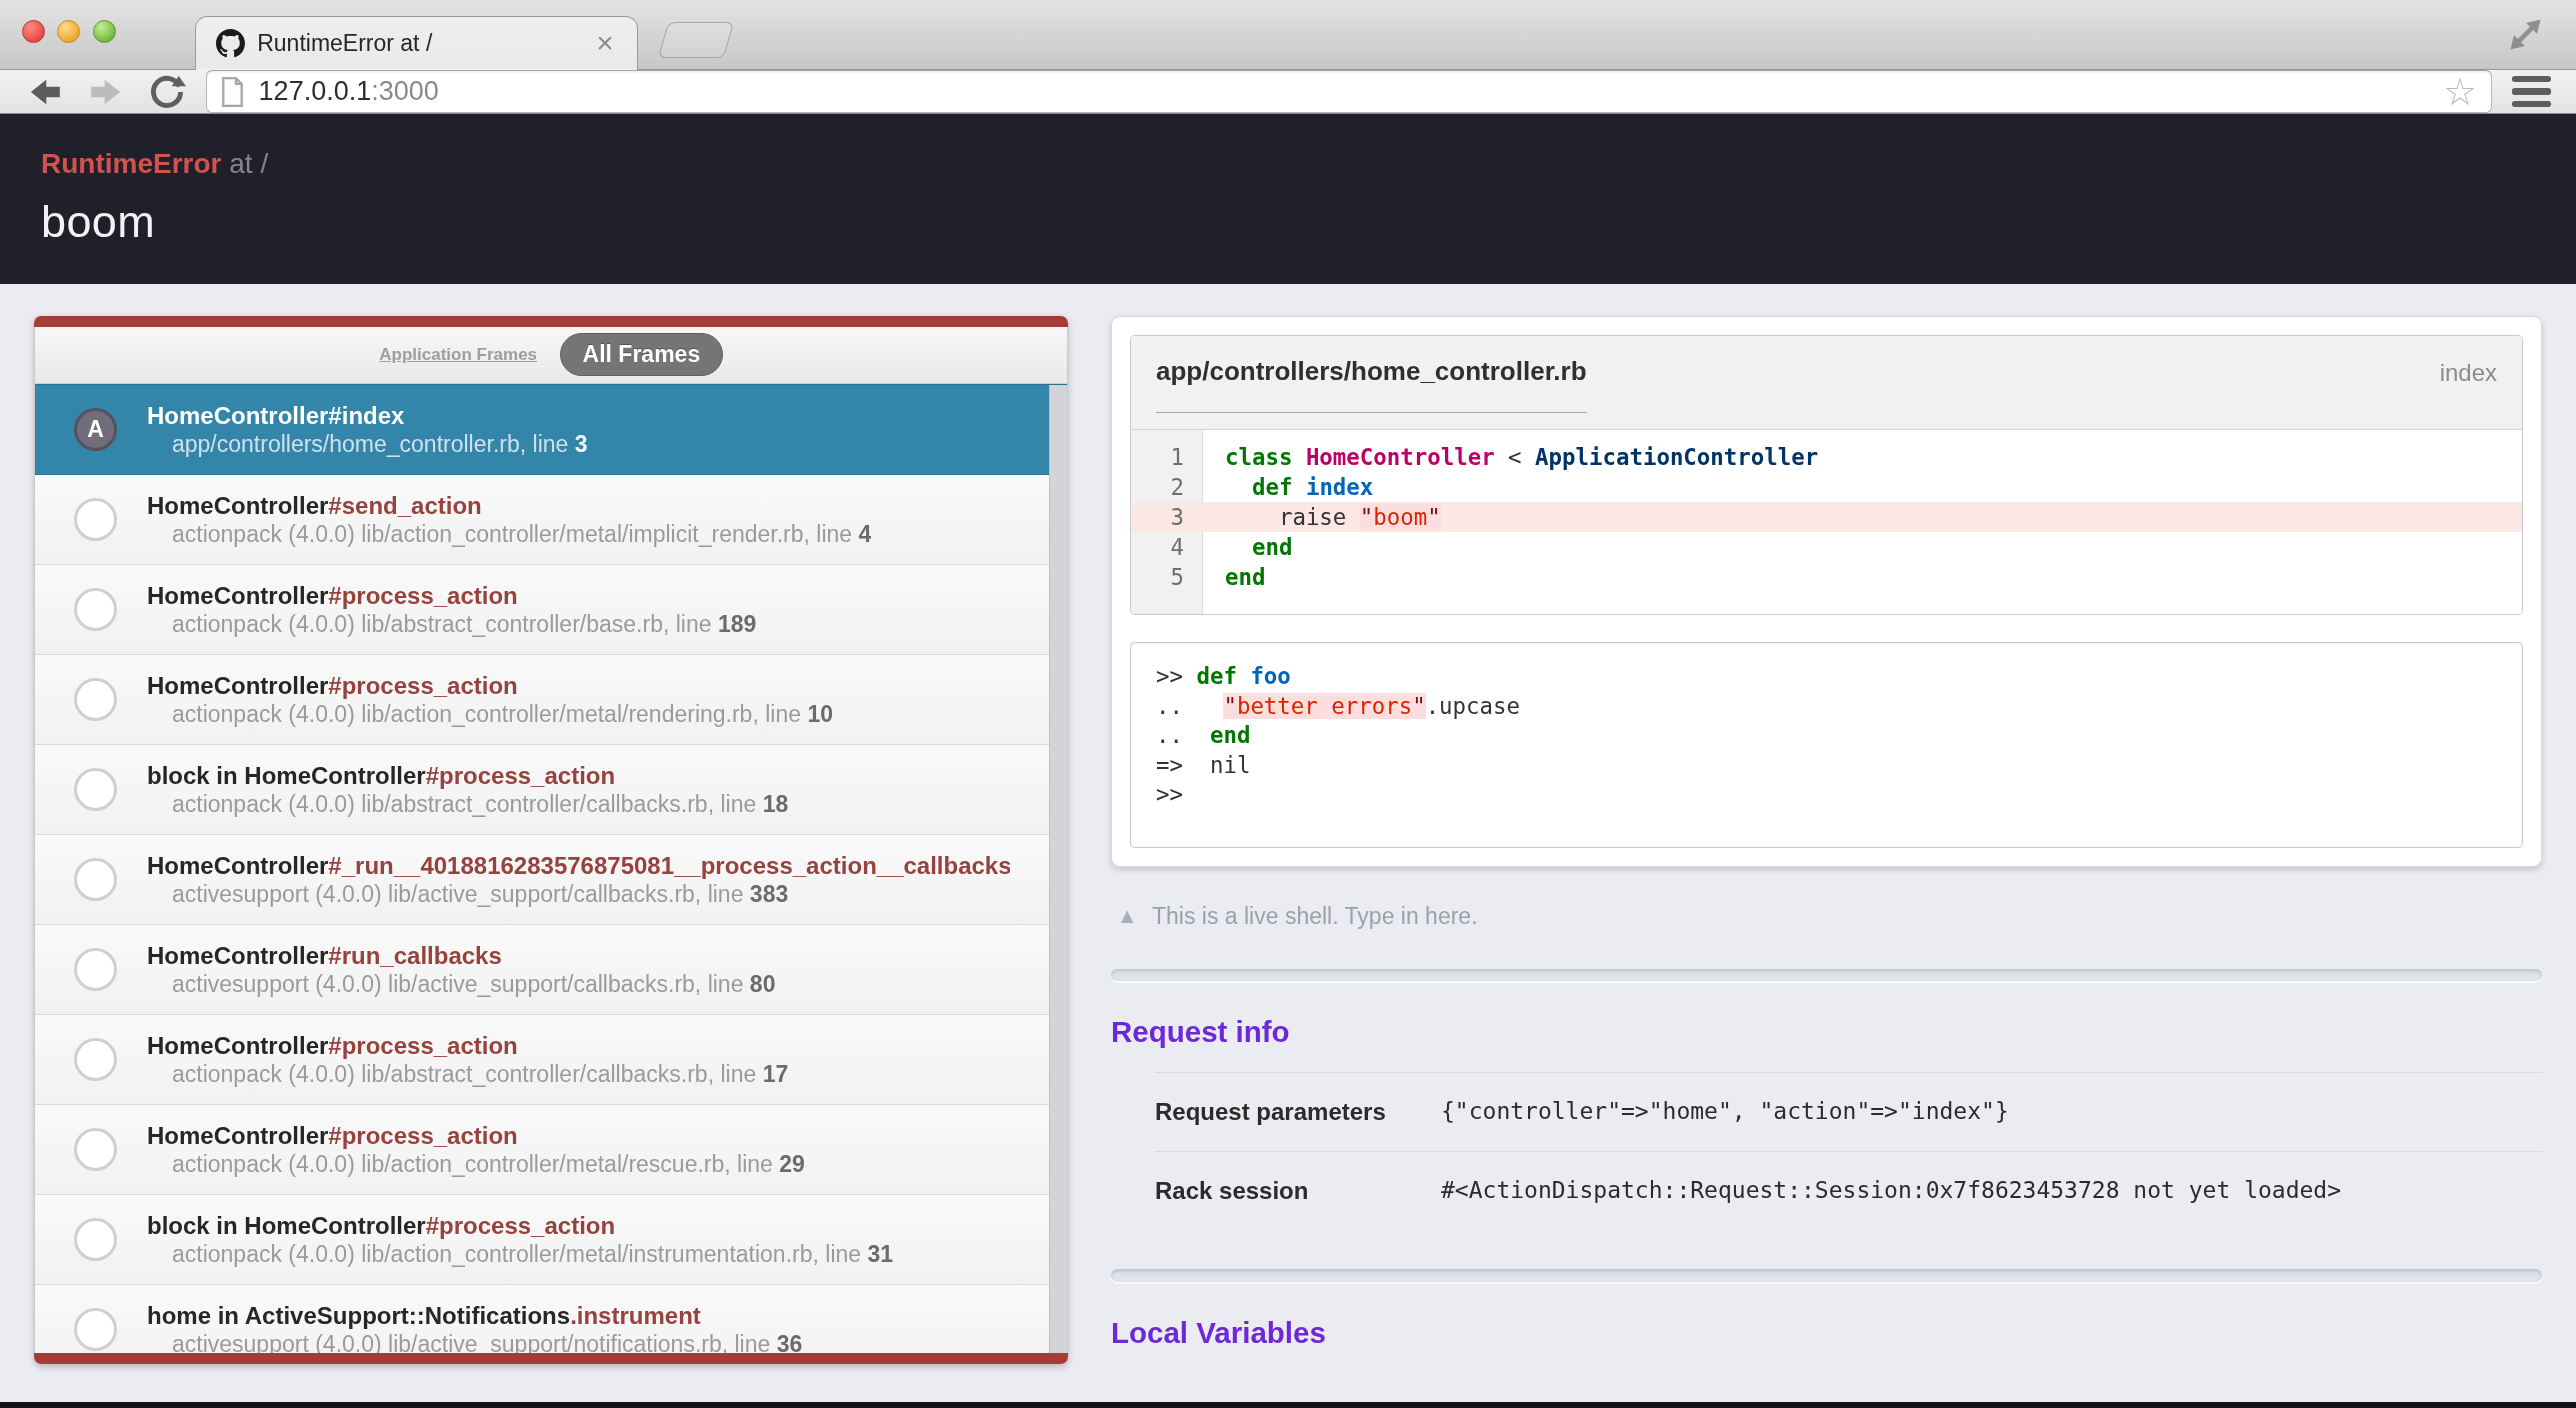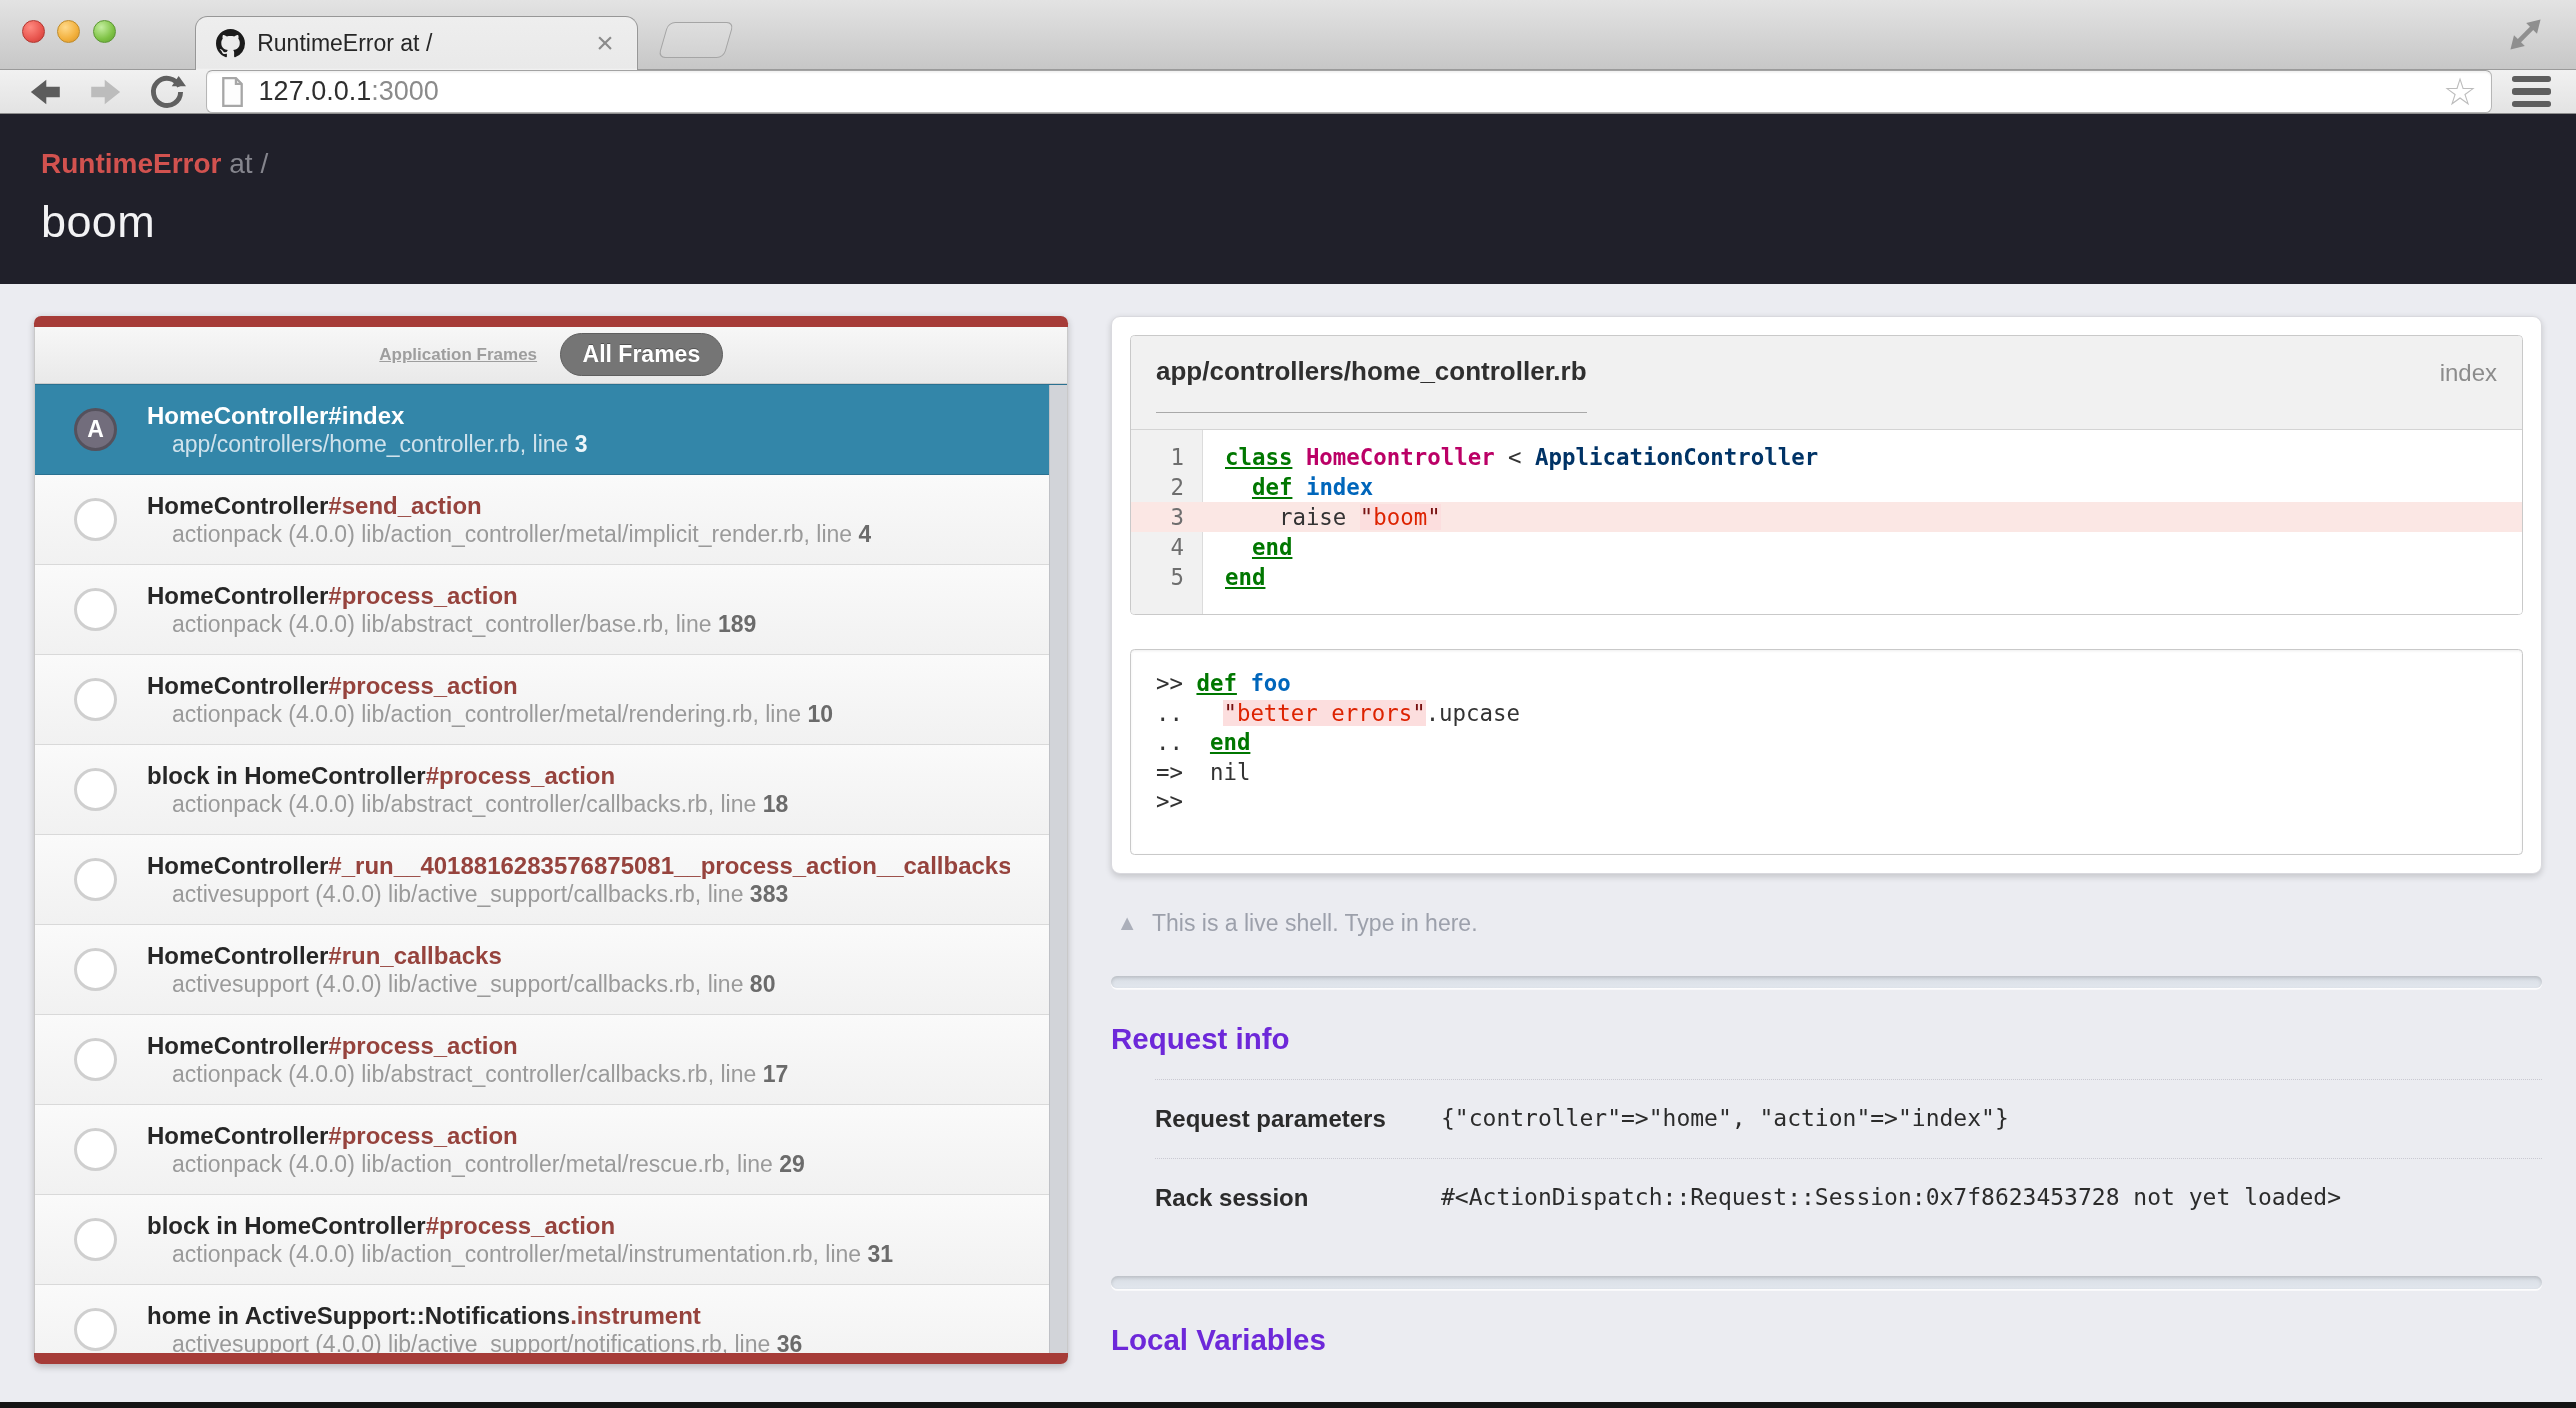--- a/index.html
+++ b/index.html
@@ -133,30 +133,30 @@
   .code-body {
     font-family:"DejaVu Sans Mono", monospace; font-size:22.4px; line-height:30px;
     padding:12.5px 0 21.5px;
     background:linear-gradient(to right, #f1f1f1 71px, #dcdcdc 71px, #dcdcdc 72px, #ffffff 72px);
   }
   .crow { display:flex; }
   .crow.hl { background:#fbe7e4; }
   .ln { flex:none; width:71px; text-align:right; padding-right:18px; color:#6e6e6e; }
   .cd { padding-left:23px; white-space:pre; }
 
-  .t-kw   { color:#007700; font-weight:bold;text-decoration:underline; }
+  .t-kw   { color:#007700; font-weight:bold; }
   .t-cls  { color:#bb0066; font-weight:bold; }
   .t-const{ color:#003366; font-weight:bold; }
   .t-fn   { color:#0066bb; font-weight:bold; }
   .t-pl   { color:#333; }
   .t-strd { color:#771111; background:#fcdede; }
   .t-str  { color:#dd2200; background:#fcdede; }
 
   .repl {
-    margin-top:34px; border:0.9px solid #c9c9c9; border-radius:4.5px; background:#fff;
+    margin-top:27px; border:0.9px solid #c9c9c9; border-radius:4.5px; background:#fff;
     padding:19.7px 25px 27px; font-family:"DejaVu Sans Mono", monospace;
     font-size:22.4px; line-height:29.5px; box-shadow:inset 0 0.9px 2.7px rgba(0,0,0,.07);
     min-height:206px;
   }
   .rline { white-space:pre; color:#333; }
   .prompt { color:#333; }
 
   .hint { margin:36px 5.4px 0; font-size:23px; color:#9ca0ab; display:flex; align-items:center; }
   .hint .tri { color:#abafba; font-size:21.5px; margin-right:14.3px; }
 

